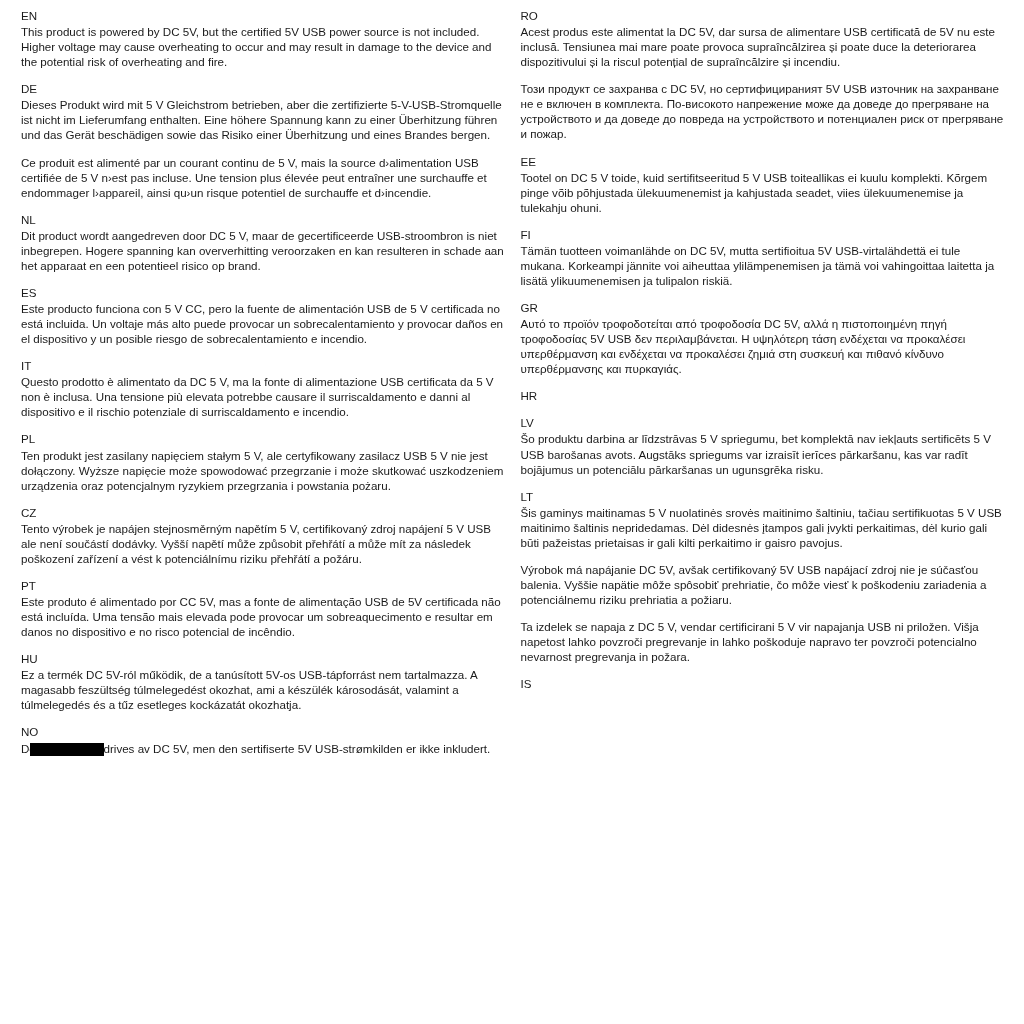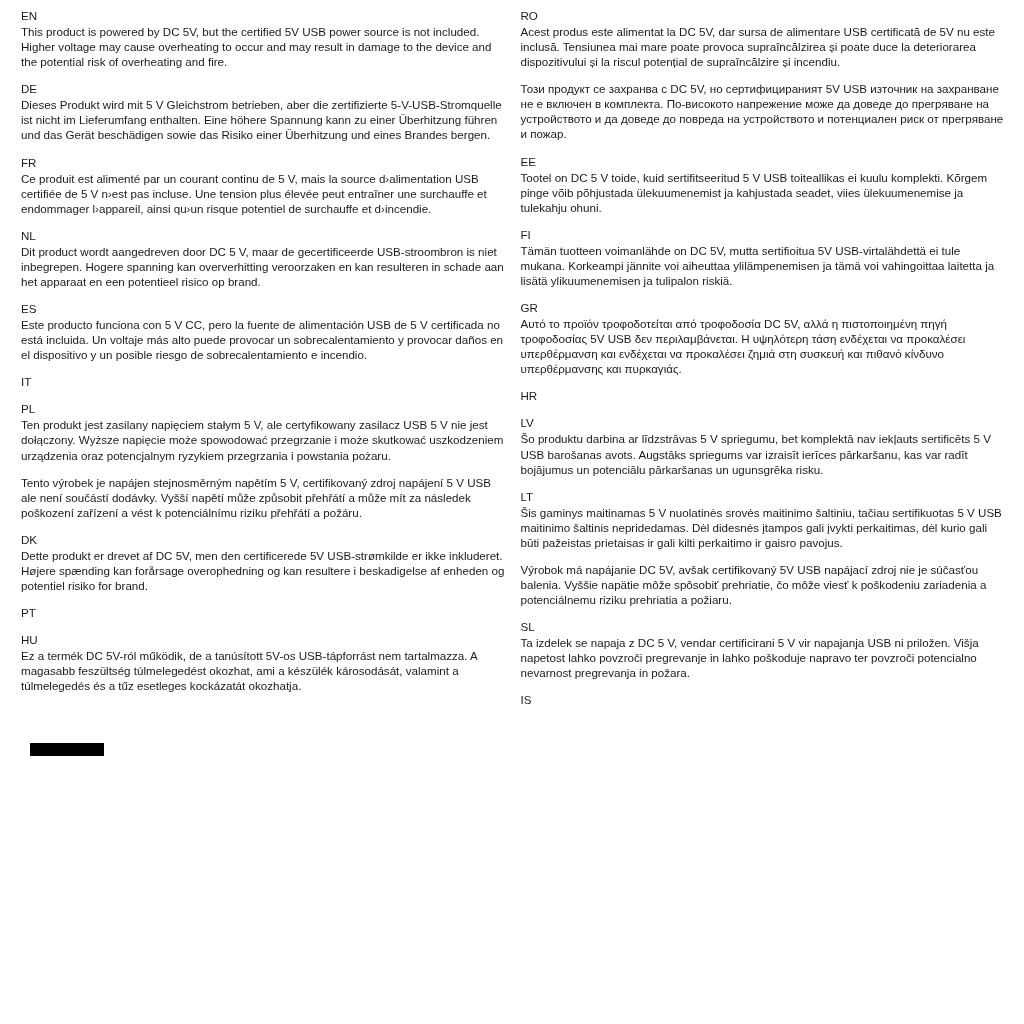--- a/index.html
+++ b/index.html
@@ -58,51 +58,53 @@
     <div class="col" id="col-left">
         <section class="lang-section">
           <div class="lang-code">EN</div>
           <div class="lang-text">This product is powered by DC 5V, but the certified 5V USB power source is not included. Higher voltage may cause overheating to occur and may result in damage to the device and the potential risk of overheating and fire.</div>
         </section>
         <section class="lang-section">
           <div class="lang-code">DE</div>
           <div class="lang-text">Dieses Produkt wird mit 5 V Gleichstrom betrieben, aber die zertifizierte 5-V-USB-Stromquelle ist nicht im Lieferumfang enthalten. Eine höhere Spannung kann zu einer Überhitzung führen und das Gerät beschädigen sowie das Risiko einer Überhitzung und eines Brandes bergen.</div>
         </section>
         <section class="lang-section">
-          <div class="lang-code">FR</div>
           <div class="lang-text">Ce produit est alimenté par un courant continu de 5 V, mais la source d›alimentation USB certifiée de 5 V n›est pas incluse. Une tension plus élevée peut entraîner une surchauffe et endommager l›appareil, ainsi qu›un risque potentiel de surchauffe et d›incendie.</div>
         </section>
         <section class="lang-section">
           <div class="lang-code">NL</div>
           <div class="lang-text">Dit product wordt aangedreven door DC 5 V, maar de gecertificeerde USB-stroombron is niet inbegrepen. Hogere spanning kan oververhitting veroorzaken en kan resulteren in schade aan het apparaat en een potentieel risico op brand.</div>
         </section>
         <section class="lang-section">
           <div class="lang-code">ES</div>
           <div class="lang-text">Este producto funciona con 5 V CC, pero la fuente de alimentación USB de 5 V certificada no está incluida. Un voltaje más alto puede provocar un sobrecalentamiento y provocar daños en el dispositivo y un posible riesgo de sobrecalentamiento e incendio.</div>
         </section>
         <section class="lang-section">
           <div class="lang-code">IT</div>
+          <div class="lang-text">Questo prodotto è alimentato da DC 5 V, ma la fonte di alimentazione USB certificata da 5 V non è inclusa. Una tensione più elevata potrebbe causare il surriscaldamento e danni al dispositivo e il rischio potenziale di surriscaldamento e incendio.</div>
         </section>
         <section class="lang-section">
           <div class="lang-code">PL</div>
           <div class="lang-text">Ten produkt jest zasilany napięciem stałym 5 V, ale certyfikowany zasilacz USB 5 V nie jest dołączony. Wyższe napięcie może spowodować przegrzanie i może skutkować uszkodzeniem urządzenia oraz potencjalnym ryzykiem przegrzania i powstania pożaru.</div>
         </section>
         <section class="lang-section">
+          <div class="lang-code">CZ</div>
           <div class="lang-text">Tento výrobek je napájen stejnosměrným napětím 5 V, certifikovaný zdroj napájení 5 V USB ale není součástí dodávky. Vyšší napětí může způsobit přehřátí a může mít za následek poškození zařízení a vést k potenciálnímu riziku přehřátí a požáru.</div>
         </section>
         <section class="lang-section">
-          <div class="lang-code">DK</div>
-          <div class="lang-text">Dette produkt er drevet af DC 5V, men den certificerede 5V USB-strømkilde er ikke inkluderet. Højere spænding kan forårsage overophedning og kan resultere i beskadigelse af enheden og potentiel risiko for brand.</div>
-        </section>
-        <section class="lang-section">
           <div class="lang-code">PT</div>
+          <div class="lang-text">Este produto é alimentado por CC 5V, mas a fonte de alimentação USB de 5V certificada não está incluída. Uma tensão mais elevada pode provocar um sobreaquecimento e resultar em danos no dispositivo e no risco potencial de incêndio.</div>
         </section>
         <section class="lang-section">
           <div class="lang-code">HU</div>
           <div class="lang-text">Ez a termék DC 5V-ról működik, de a tanúsított 5V-os USB-tápforrást nem tartalmazza. A magasabb feszültség túlmelegedést okozhat, ami a készülék károsodását, valamint a túlmelegedés és a tűz esetleges kockázatát okozhatja.</div>
+        </section>
+        <section class="lang-section">
+          <div class="lang-code">NO</div>
+          <div class="lang-text">Dette produktet drives av DC 5V, men den sertifiserte 5V USB-strømkilden er ikke inkludert. Høyere spenning kan føre til overoppheting, skade på enheten og potensiell risiko for brann.</div>
         </section>
       </div>
     <div class="col" id="col-right">
         <section class="lang-section">
           <div class="lang-code">RO</div>
           <div class="lang-text">Acest produs este alimentat la DC 5V, dar sursa de alimentare USB certificată de 5V nu este inclusă. Tensiunea mai mare poate provoca supraîncălzirea și poate duce la deteriorarea dispozitivului și la riscul potențial de supraîncălzire și incendiu.</div>
         </section>
         <section class="lang-section">
           <div class="lang-text">Този продукт се захранва с DC 5V, но сертифицираният 5V USB източник на захранване не е включен в комплекта. По-високото напрежение може да доведе до прегряване на устройството и да доведе до повреда на устройството и потенциален риск от прегряване и пожар.</div>
         </section>
@@ -126,21 +128,20 @@
           <div class="lang-text">Šo produktu darbina ar līdzstrāvas 5 V spriegumu, bet komplektā nav iekļauts sertificēts 5 V USB barošanas avots. Augstāks spriegums var izraisīt ierīces pārkaršanu, kas var radīt bojājumus un potenciālu pārkaršanas un ugunsgrēka risku.</div>
         </section>
         <section class="lang-section">
           <div class="lang-code">LT</div>
           <div class="lang-text">Šis gaminys maitinamas 5 V nuolatinės srovės maitinimo šaltiniu, tačiau sertifikuotas 5 V USB maitinimo šaltinis nepridedamas. Dėl didesnės įtampos gali įvykti perkaitimas, dėl kurio gali būti pažeistas prietaisas ir gali kilti perkaitimo ir gaisro pavojus.</div>
         </section>
         <section class="lang-section">
           <div class="lang-text">Výrobok má napájanie DC 5V, avšak certifikovaný 5V USB napájací zdroj nie je súčasťou balenia. Vyššie napätie môže spôsobiť prehriatie, čo môže viesť k poškodeniu zariadenia a potenciálnemu riziku prehriatia a požiaru.</div>
         </section>
         <section class="lang-section">
-          <div class="lang-code">SL</div>
           <div class="lang-text">Ta izdelek se napaja z DC 5 V, vendar certificirani 5 V vir napajanja USB ni priložen. Višja napetost lahko povzroči pregrevanje in lahko poškoduje napravo ter povzroči potencialno nevarnost pregrevanja in požara.</div>
         </section>
         <section class="lang-section">
           <div class="lang-code">IS</div>
         </section>
       </div>
   </div>
   <div class="footer-bar"></div>
 </div>
 

